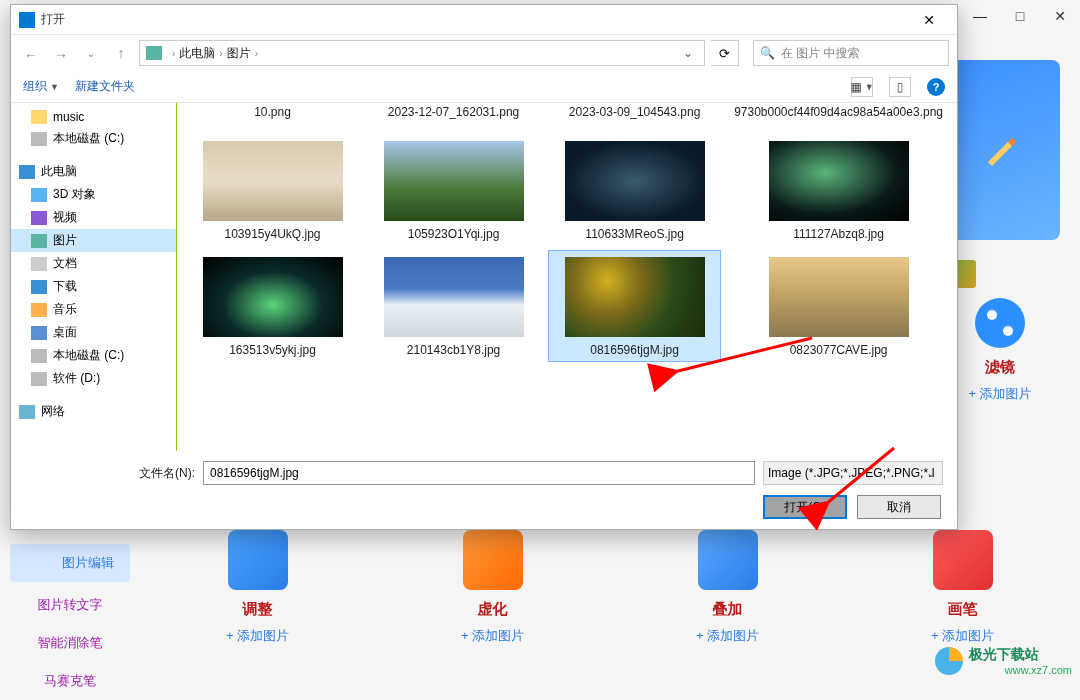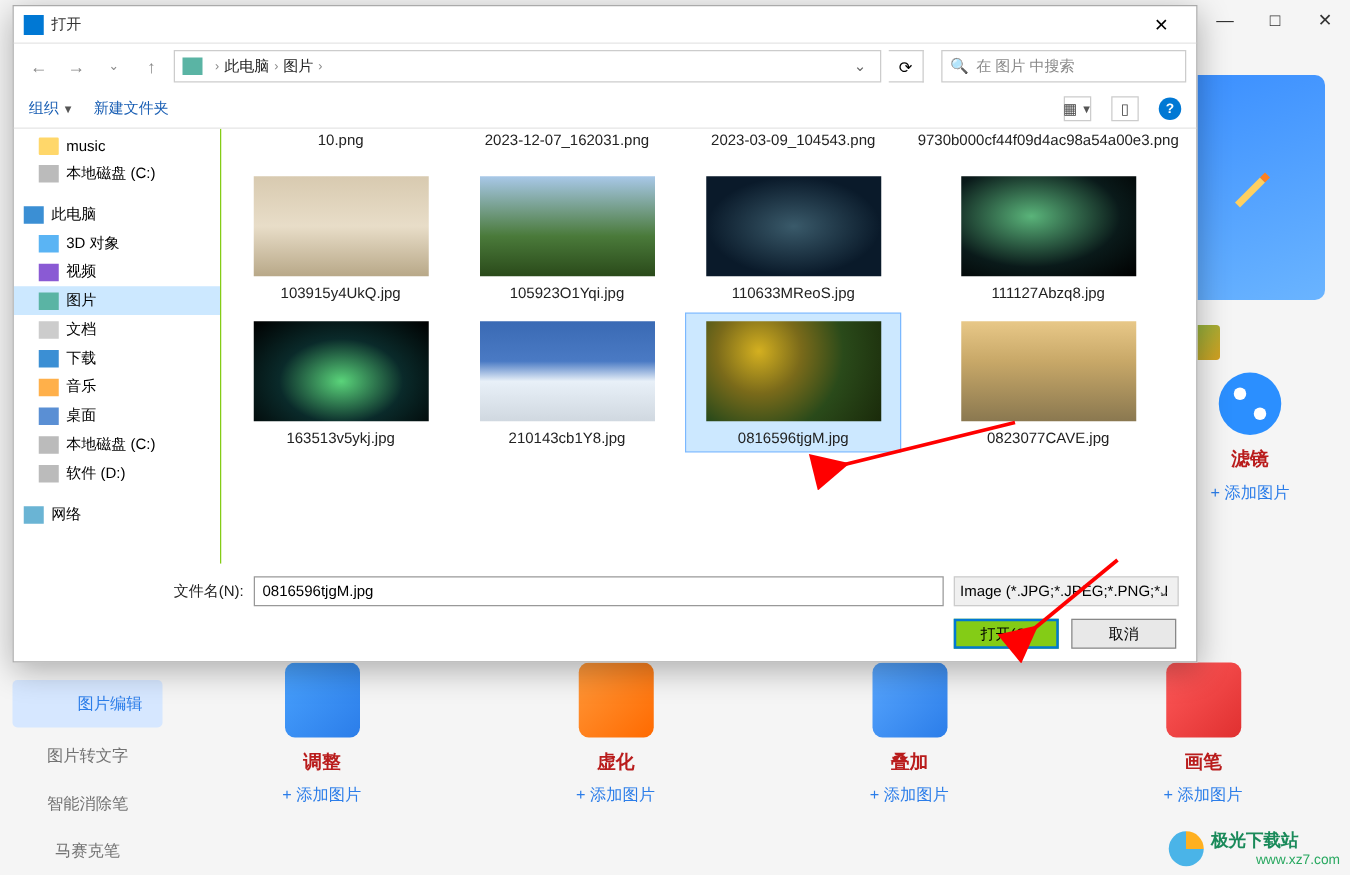--- a/index.html
+++ b/index.html
@@ -3,21 +3,21 @@
 <meta charset="utf-8">
 <style>
 * { box-sizing: border-box; margin: 0; padding: 0; font-family: "Microsoft YaHei", "Segoe UI", sans-serif; }
 body { width: 1080px; height: 700px; overflow: hidden; position: relative; background: #fff; }
 
 
 .app-bg { position: absolute; inset: 0; background: #f5f5f5; }
 .app-titlebar { position: absolute; top: 0; right: 0; width: 120px; height: 32px; display: flex; justify-content: flex-end; align-items: center; }
 .app-titlebar span { width: 40px; height: 32px; display: flex; align-items: center; justify-content: center; color: #333; font-size: 14px; }
 .app-sidebar { position: absolute; left: 0; top: 540px; width: 140px; }
-.app-sidebar-item { padding: 10px 16px; font-size: 13px; color: #737373; text-align: center; }
+.app-sidebar-item { padding: 10px 16px; font-size: 13px; color: #a21caf; text-align: center; }
 .app-sidebar-item.active { background: #d6e7ff; color: #2b7de9; border-radius: 4px; margin: 4px 10px; text-align: right; }
 .app-content { position: absolute; left: 160px; top: 530px; right: 20px; display: flex; gap: 40px; }
 .tool-card { flex: 1; text-align: center; }
 .tool-icon { width: 60px; height: 60px; margin: 0 auto 10px; border-radius: 8px; }
 .tool-icon.t1 { background: linear-gradient(135deg,#4aa3ff,#2b7de9); }
 .tool-icon.t2 { background: linear-gradient(135deg,#ff9a3c,#ff6a00); }
 .tool-icon.t3 { background: linear-gradient(135deg,#5aa8ff,#2b7de9); }
 .tool-icon.t4 { background: linear-gradient(135deg,#ff5a5a,#e03030); }
 .tool-title { font-size: 15px; font-weight: bold; color: #b91c1c; margin-bottom: 8px; }
 .tool-add { font-size: 13px; color: #2b7de9; }
@@ -90,28 +90,28 @@
 .img-h { background: linear-gradient(180deg,#e8c888 0%, #c8a868 40%, #8a7850 100%); }
 
 .dlg-footer { padding:10px 14px; display:flex; flex-direction:column; gap:10px; }
 .fn-row { display:flex; align-items:center; gap:8px; }
 .fn-label { font-size:12px; color:#222; width:170px; text-align:right; }
 .fn-input { flex:1; height:24px; border:1px solid #999; padding:0 6px; font-size:12px; }
 .ft-select { width:180px; height:24px; border:1px solid #ccc; font-size:12px; padding:0 4px; display:flex; align-items:center; background:#f0f0f0; position:relative; }
 .ft-select::after { content:'⌄'; position:absolute; right:6px; color:#666; }
 .btn-row { display:flex; justify-content:flex-end; gap:10px; padding-right:2px; }
 .dlg-btn { width:84px; height:24px; font-size:12px; border:1px solid #888; background:#e8e8e8; }
-.dlg-btn.primary { border:2px solid #0078d4; background:#84cc16; }
+.dlg-btn.primary { border:2px solid #0078d4; background:#a3a3a3; }
 
 
 .arrow { position:absolute; pointer-events:none; }
 .arrow svg { overflow:visible; }
 
 
-.watermark { position:absolute; right:8px; bottom:6px; display:flex; align-items:center; gap:6px; font-size:14px; color:#1a8a5a;justify-content:space-between; }
+.watermark { position:absolute; right:8px; bottom:24px; display:flex; align-items:center; gap:6px; font-size:14px; color:#1a8a5a;justify-content:space-between; }
 .wm-logo { width:28px; height:28px; background: conic-gradient(#ffb020 0 90deg, #4ab4e8 90deg 360deg); border-radius:50%; }
 .wm-url { font-size:11px; color:#28a860;margin-left:36px; }
 </style>
 </head>
 <body>
 
 <div class="app-bg">
   <div class="app-titlebar">
     <span>—</span>
     <span>□</span>

